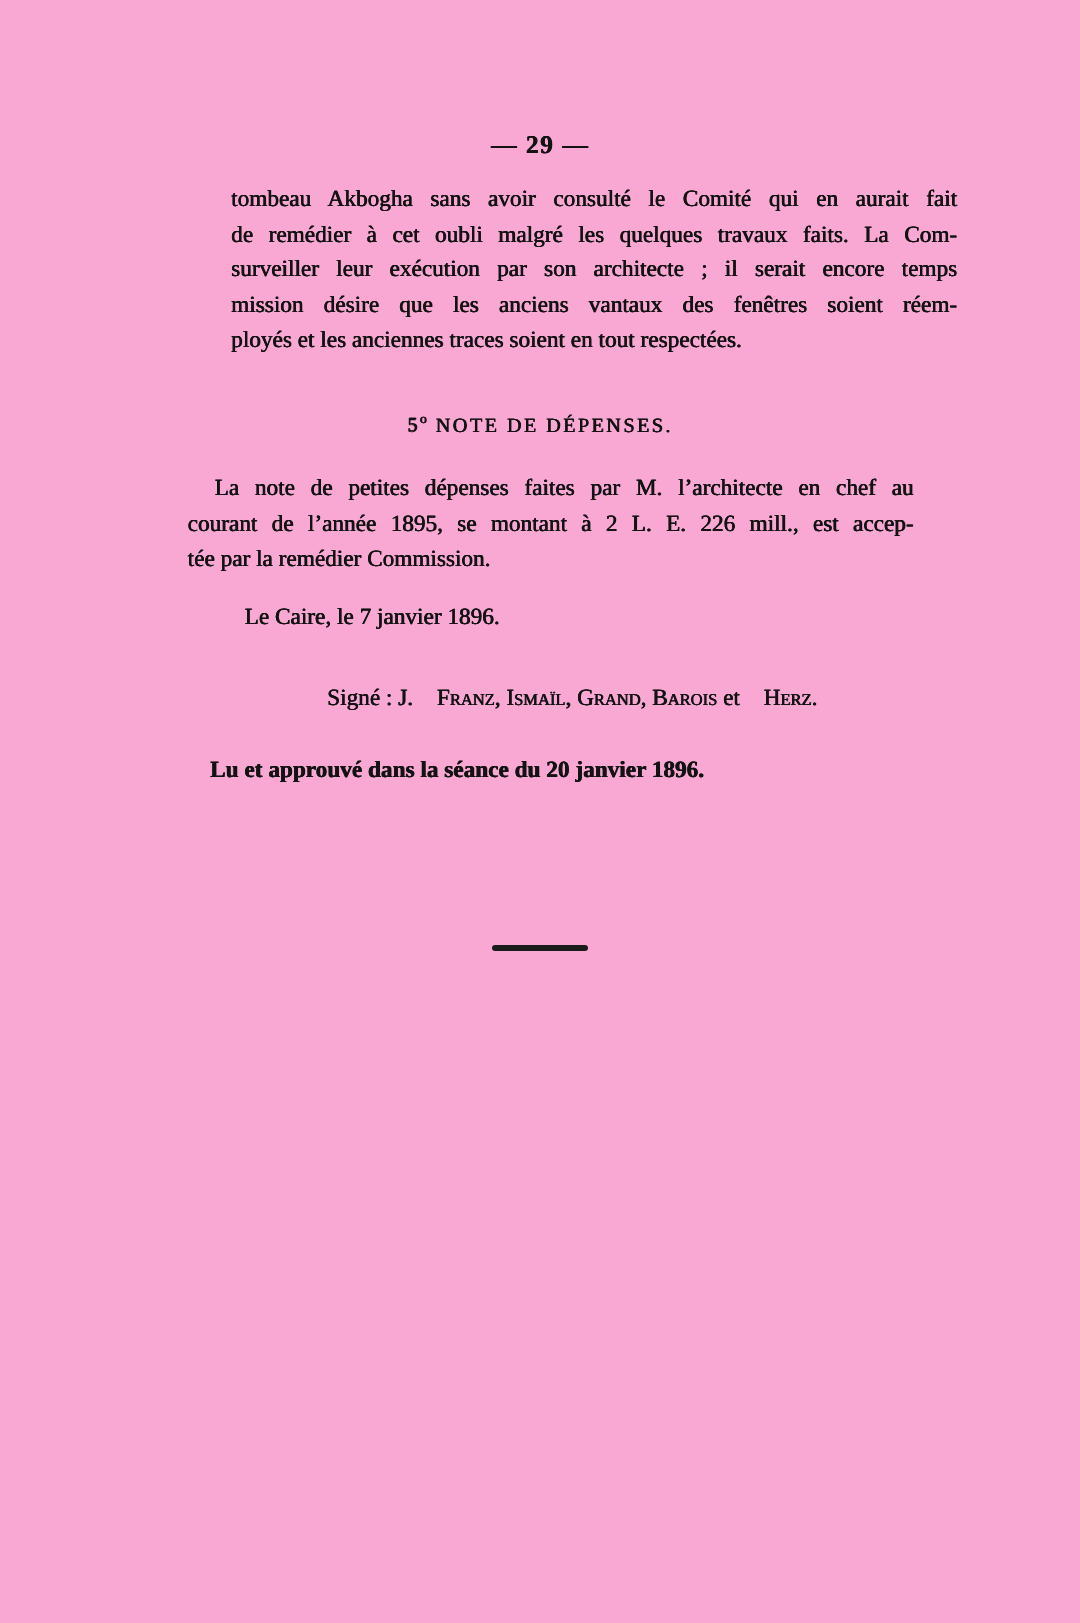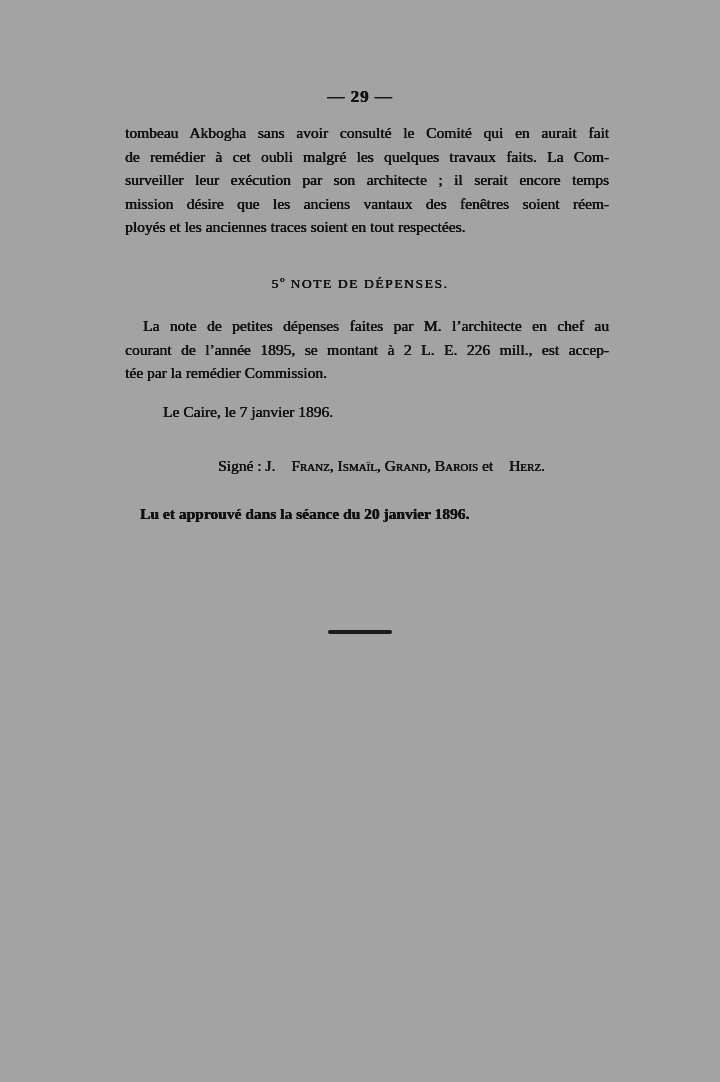--- a/index.html
+++ b/index.html
@@ -5,21 +5,21 @@
 <style>
   html, body {
     margin: 0;
     padding: 0;
     background: #ffffff;
   }
   .scan-page {
     position: relative;
     width: 720px;
     height: 1082px;
-    background: #a3a3a3;
+    background: #f9a8d4;
     color: #131313;
     font-family: "Liberation Serif", "DejaVu Serif", serif;
     overflow: hidden;
   }
   
   .ink {
     text-shadow: 0.4px 0 0 currentColor, 0 0.3px 0 currentColor;
   }
   .page-header {
     position: absolute;
@@ -31,21 +31,21 @@
     font-weight: bold;
     letter-spacing: 1px;
   }
   .para {
     position: absolute;
     left: 125px;
     width: 484px;
     font-size: 15.5px;
     line-height: 23.5px;
   }
-  .para-1 { top: 121px; }
+  .para-1 { top: 121px; margin-left: 29px; }
   .para-2 { top: 314px; }
   .line { white-space: normal; }
   .jl {
     text-align: justify;
     text-align-last: justify;
   }
   .indent { text-indent: 18px; }
   .section-heading {
     position: absolute;
     top: 274px;

